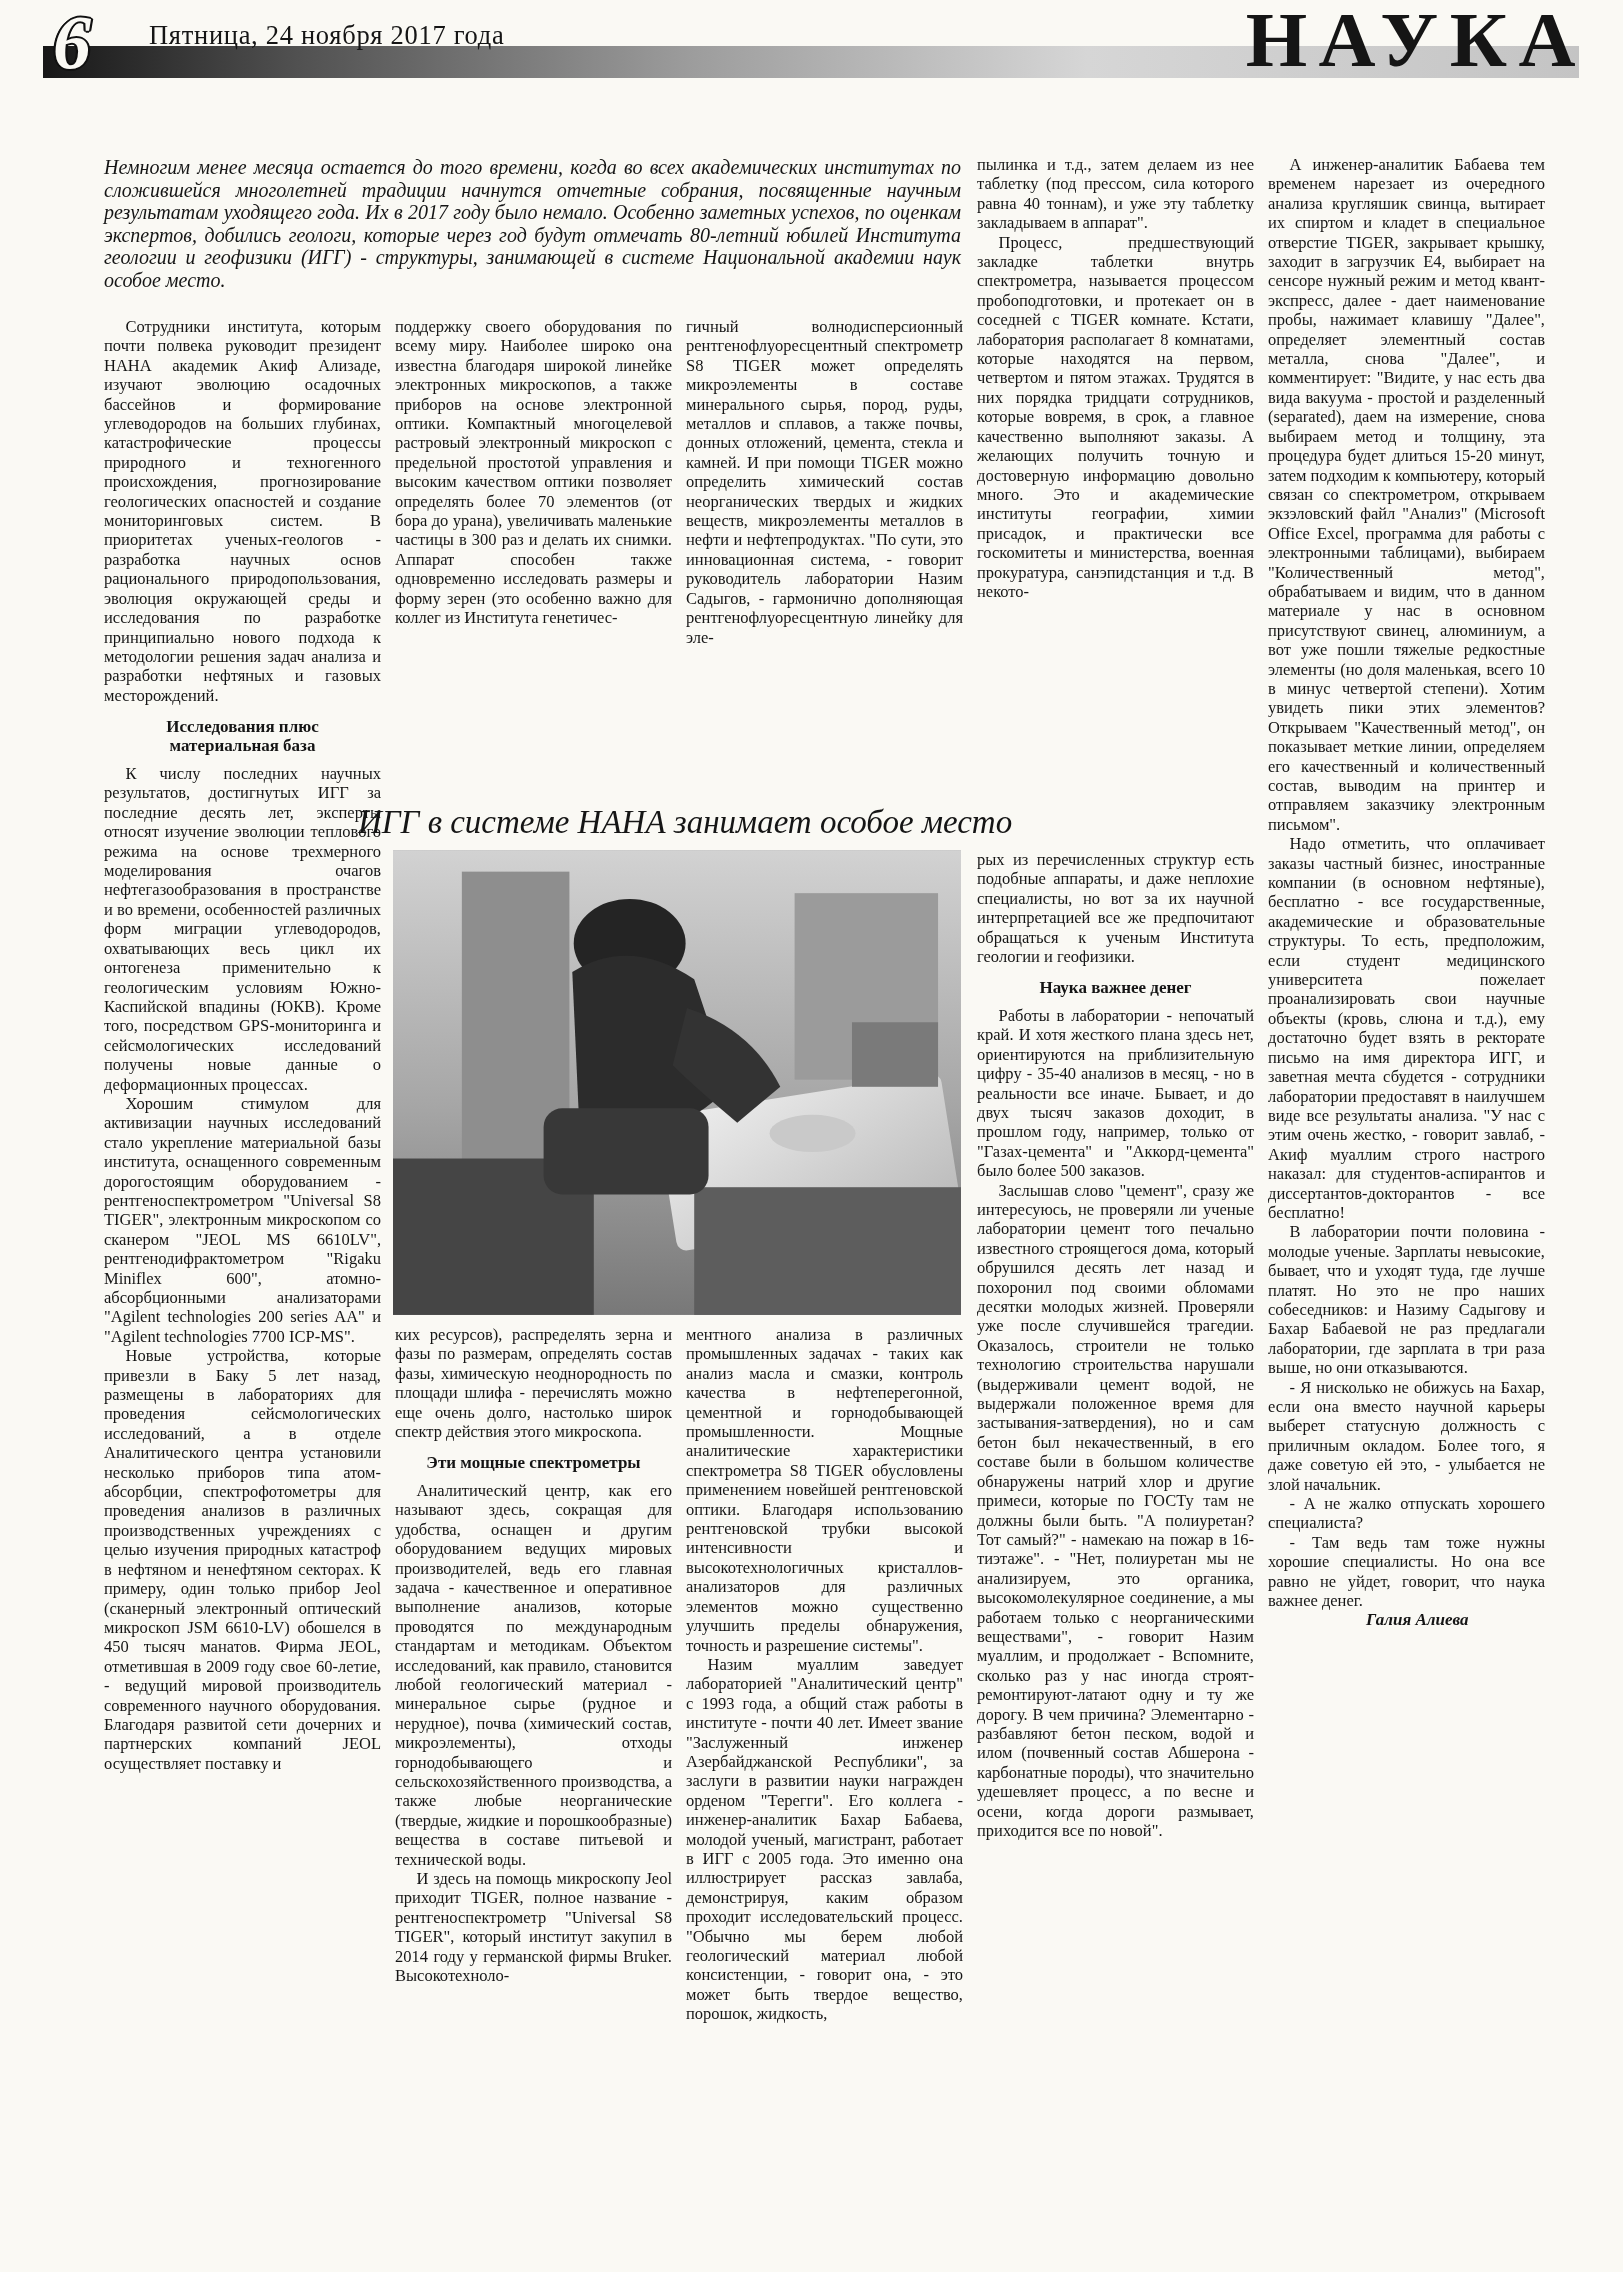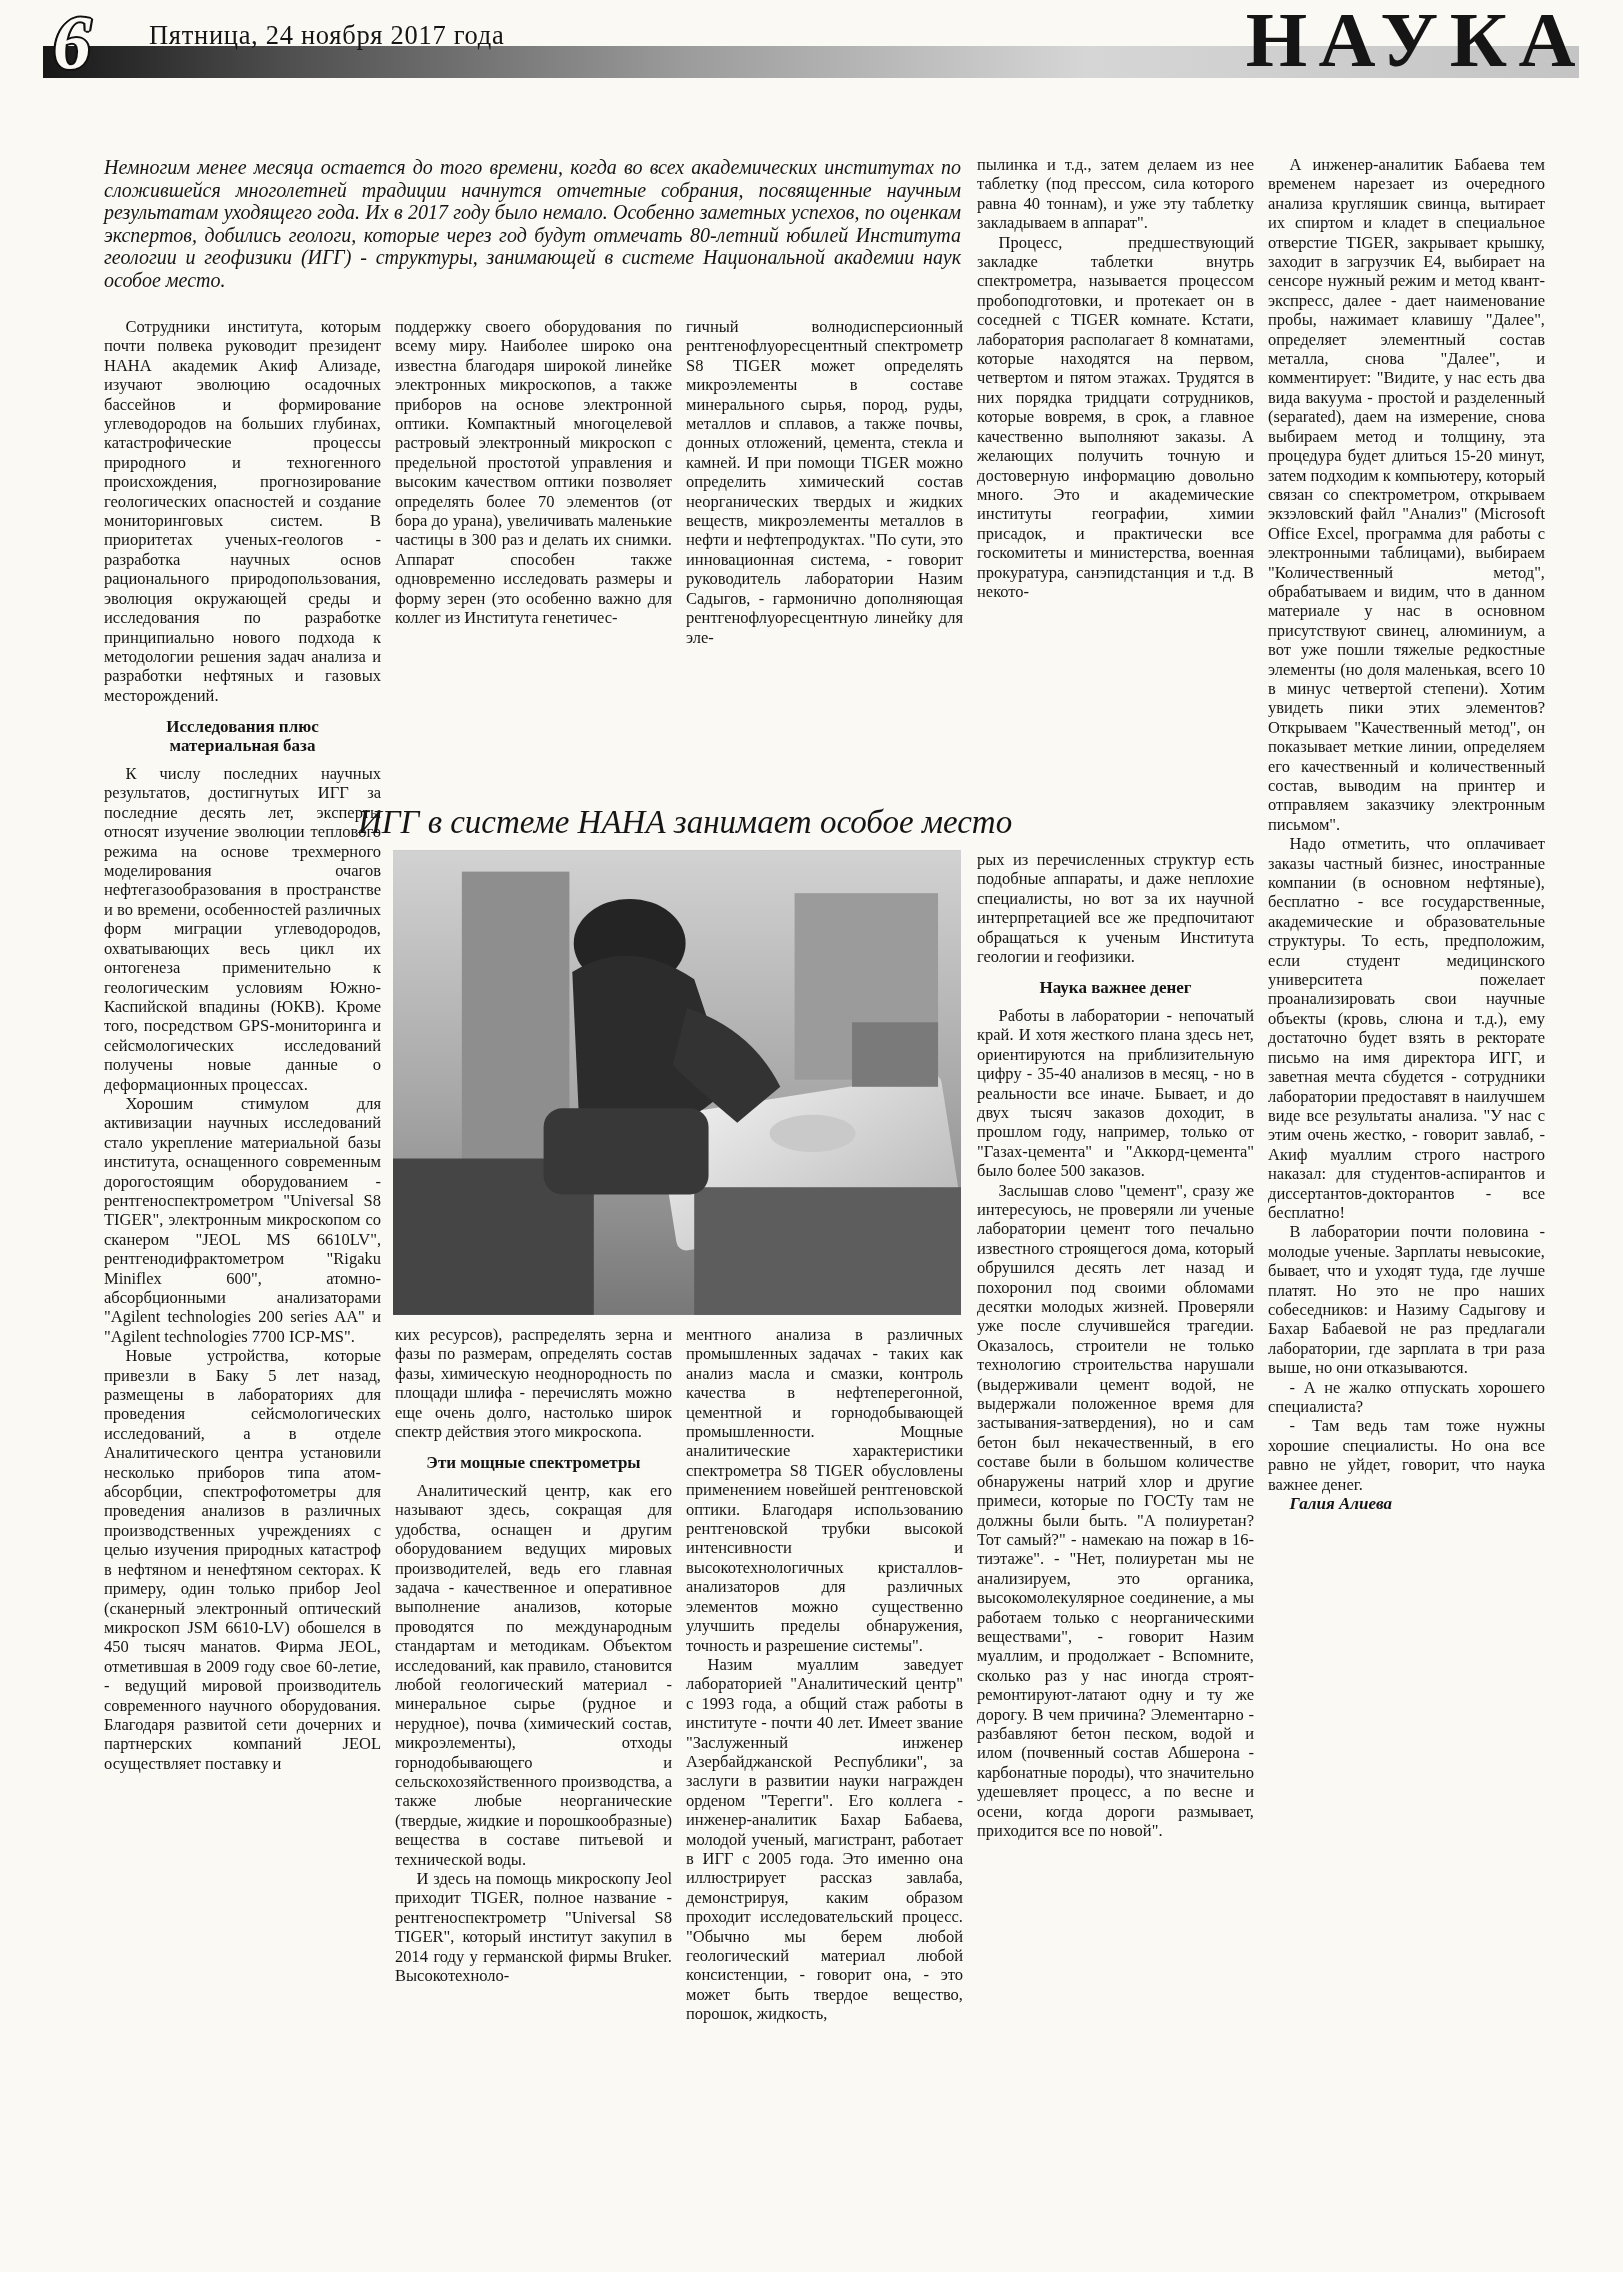--- a/index.html
+++ b/index.html
@@ -23,21 +23,21 @@
   .subheadline{position:absolute;left:358px;top:804px;width:898px;
                font-size:33px;font-style:italic;line-height:1.1}
   
   .photo{position:absolute;left:393px;top:850px;width:568px;height:465px;background:#ababab;overflow:hidden}
   .photo svg{display:block}
   
   .col{position:absolute;width:277px;font-size:16.5px;line-height:19.4px;text-align:justify;overflow:hidden}
   .col p{margin:0;text-indent:21.5px}
   .col p.cont{text-indent:0}
   .subhead{font-weight:bold;text-align:center;font-size:17px;line-height:19.4px;margin:11.5px 13px 8.6px;text-indent:0}
-  .signature{font-weight:bold;font-style:italic;text-align:left;margin-top:21.5px;text-indent:0;font-size:17px}
+  .signature{font-weight:bold;font-style:italic;text-align:center;margin-top:21.5px;text-indent:0;font-size:17px}
   #col1 {left:104px; top:317px; height:1910px}
   #col2a{left:395px; top:317px; height:420px}
   #col3a{left:686px; top:317px; height:420px}
   #col4a{left:977px;top:155px; height:582px}
   #col4b{left:977px;top:850px;height:1376px}
   #col2b{left:395px; top:1325px;height:902px}
   #col3b{left:686px; top:1325px;height:902px}
   #col5 {left:1268px;top:155px; height:2079px}
 </style>
 </head>
@@ -119,19 +119,20 @@
     <p class="cont">рых из перечисленных структур есть подобные аппараты, и даже неплохие специалисты, но вот за их научной интерпретацией все же предпочитают обращаться к ученым Института геологии и геофизики.</p>
     <div class="subhead">Наука важнее денег</div>
     <p>Работы в лаборатории - непочатый край. И хотя жесткого плана здесь нет, ориентируются на приблизительную цифру - 35-40 анализов в месяц, - но в реальности все иначе. Бывает, и до двух тысяч заказов доходит, в прошлом году, например, только от "Газах-цемента" и "Аккорд-цемента" было более 500 заказов.</p>
     <p>Заслышав слово "цемент", сразу же интересуюсь, не проверяли ли ученые лаборатории цемент того печально известного строящегося дома, который обрушился десять лет назад и похоронил под своими обломами десятки молодых жизней. Проверяли уже после случившейся трагедии. Оказалось, строители не только технологию строительства нарушали (выдерживали цемент водой, не выдержали положенное время для застывания-затвердения), но и сам бетон был некачественный, в его составе были в большом количестве обнаружены натрий хлор и другие примеси, которые по ГОСТу там не должны были быть. "А полиуретан? Тот самый?" - намекаю на пожар в 16-тиэтаже". - "Нет, полиуретан мы не анализируем, это органика, высокомолекулярное соединение, а мы работаем только с неорганическими веществами", - говорит Назим муаллим, и продолжает - Вспомните, сколько раз у нас иногда строят-ремонтируют-латают одну и ту же дорогу. В чем причина? Элементарно - разбавляют бетон песком, водой и илом (почвенный состав Абшерона - карбонатные породы), что значительно удешевляет процесс, а по весне и осени, когда дороги размывает, приходится все по новой".</p>
   </div>
 
   <div class="col" id="col5">
     <p>А инженер-аналитик Бабаева тем временем нарезает из очередного анализа кругляшик свинца, вытирает их спиртом и кладет в специальное отверстие TIGER, закрывает крышку, заходит в загрузчик Е4, выбирает на сенсоре нужный режим и метод квант-экспресс, далее - дает наименование пробы, нажимает клавишу "Далее", определяет элементный состав металла, снова "Далее", и комментирует: "Видите, у нас есть два вида вакуума - простой и разделенный (separated), даем на измерение, снова выбираем метод и толщину, эта процедура будет длиться 15-20 минут, затем подходим к компьютеру, который связан со спектрометром, открываем экзэловский файл "Анализ" (Microsoft Office Excel, программа для работы с электронными таблицами), выбираем "Количественный метод", обрабатываем и видим, что в данном материале у нас в основном присутствуют свинец, алюминиум, а вот уже пошли тяжелые редкостные элементы (но доля маленькая, всего 10 в минус четвертой степени). Хотим увидеть пики этих элементов? Открываем "Качественный метод", он показывает меткие линии, определяем его качественный и количественный состав, выводим на принтер и отправляем заказчику электронным письмом".</p>
     <p>Надо отметить, что оплачивает заказы частный бизнес, иностранные компании (в основном нефтяные), бесплатно - все государственные, академические и образовательные структуры. То есть, предположим, если студент медицинского университета пожелает проанализировать свои научные объекты (кровь, слюна и т.д.), ему достаточно будет взять в ректорате письмо на имя директора ИГГ, и заветная мечта сбудется - сотрудники лаборатории предоставят в наилучшем виде все результаты анализа. "У нас с этим очень жестко, - говорит завлаб, - Акиф муаллим строго настрого наказал: для студентов-аспирантов и диссертантов-докторантов - все бесплатно!</p>
     <p>В лаборатории почти половина - молодые ученые. Зарплаты невысокие, бывает, что и уходят туда, где лучше платят. Но это не про наших собеседников: и Назиму Садыгову и Бахар Бабаевой не раз предлагали лаборатории, где зарплата в три раза выше, но они отказываются.</p>
+    <p>- Я нисколько не обижусь на Бахар, если она вместо научной карьеры выберет статусную должность с приличным окладом. Более того, я даже советую ей это, - улыбается не злой начальник.</p>
     <p>- А не жалко отпускать хорошего специалиста?</p>
     <p>- Там ведь там тоже нужны хорошие специалисты. Но она все равно не уйдет, говорит, что наука важнее денег.</p>
     <p class="signature">Галия Алиева</p>
   </div>
 
 </div>
 
 
 </body></html>

